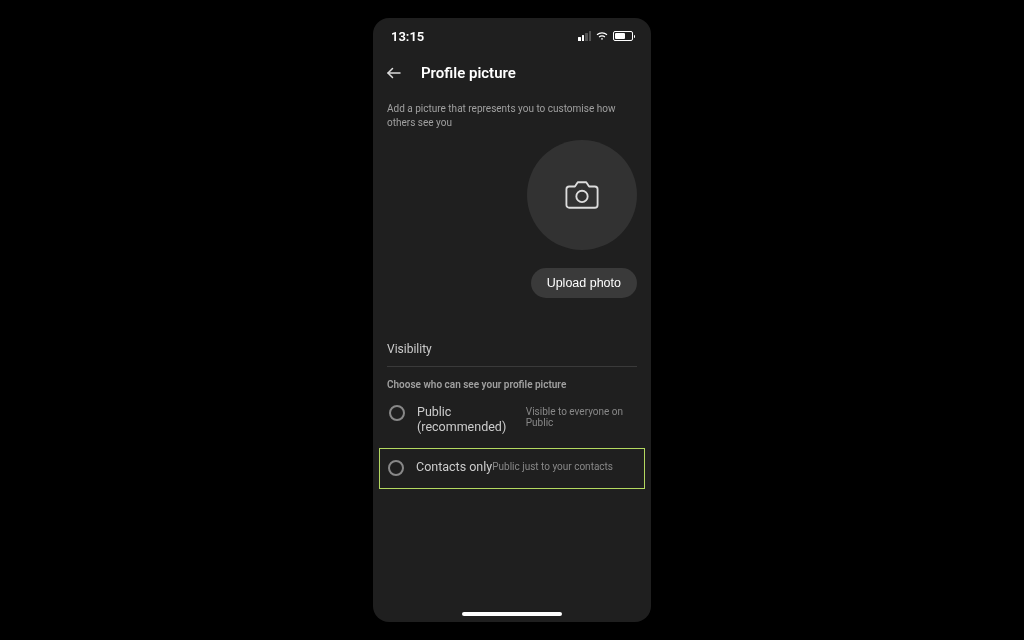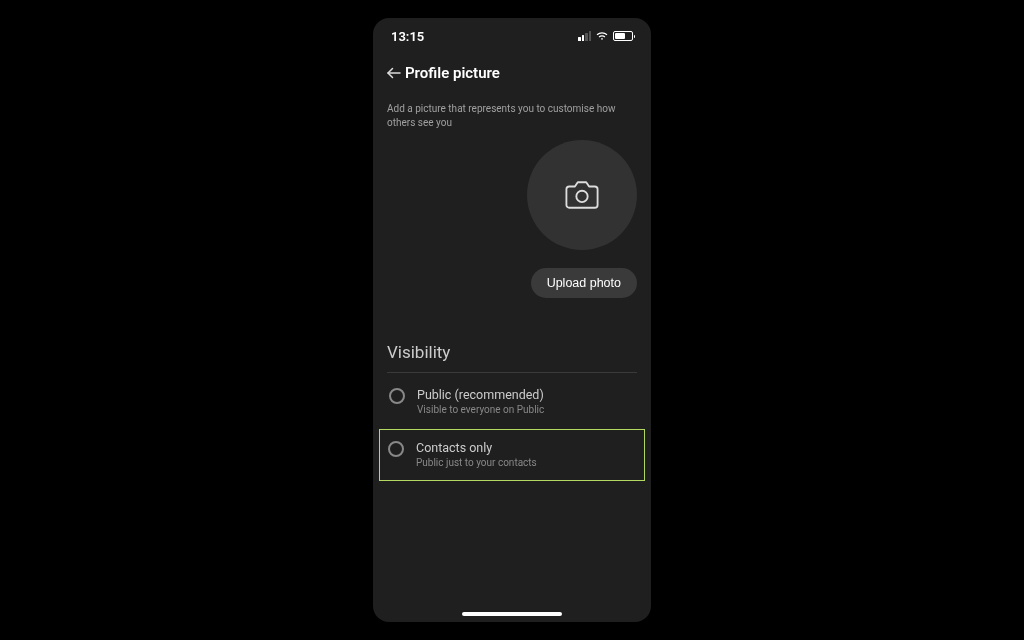--- a/index.html
+++ b/index.html
@@ -39,20 +39,21 @@
     }
     .status-icons {
       display: flex;
       align-items: center;
       gap: 4px;
     }
     .header {
       display: flex;
       align-items: center;
       padding: 8px 14px 8px 10px;
+      gap: 16px;
     }
     .back-arrow {
       width: 22px;
       height: 22px;
       display: flex;
       align-items: center;
       justify-content: center;
       cursor: pointer;
     }
     .header-title {
@@ -91,21 +92,21 @@
       color: #fff;
       font-size: 12.5px;
       font-weight: 500;
       border: none;
       border-radius: 18px;
       padding: 8px 16px;
       cursor: pointer;
     }
     .section-header {
       color: #ccc;
-      font-size: 17px;
+      font-size: 12px;
       margin-top: 44px;
       padding-bottom: 10px;
       border-bottom: 1px solid #3a3a3a;
     }
     .section-subtitle {
       color: #a0a0a0;
       font-size: 10px;
       font-weight: 600;
       margin-top: 12px;
     }
@@ -125,21 +126,21 @@
     .radio {
       width: 16px;
       height: 16px;
       border: 2px solid #888;
       border-radius: 50%;
       flex-shrink: 0;
       margin-top: 1px;
     }
     .option-text {
       display: flex;
-      flex-direction: column;
+      flex-direction: row;
     }
     .option-title {
       color: #ccc;
       font-size: 12.5px;
     }
     .option-desc {
       color: #888;
       font-size: 10px;
       margin-top: 2px;
     }
@@ -236,20 +237,21 @@
       <div class="avatar-circle">
         <svg width="34" height="34" viewBox="0 0 24 24" fill="none" stroke="#ddd" stroke-width="1.3" stroke-linecap="round" stroke-linejoin="round">
           <path d="M23 19a2 2 0 0 1-2 2H3a2 2 0 0 1-2-2V8a2 2 0 0 1 2-2h4l2-3h6l2 3h4a2 2 0 0 1 2 2z"></path>
           <circle cx="12" cy="13" r="4"></circle>
         </svg>
       </div>
       <button class="upload-btn">Upload photo</button>
     </div>
 
     <div class="section-header">Visibility</div>
+    <div class="section-subtitle">Choose who can see your profile picture</div>
 
     <div class="option">
       <div class="radio"></div>
       <div class="option-text">
         <div class="option-title">Public (recommended)</div>
         <div class="option-desc">Visible to everyone on Public</div>
       </div>
     </div>
 
     <div class="option highlighted">

